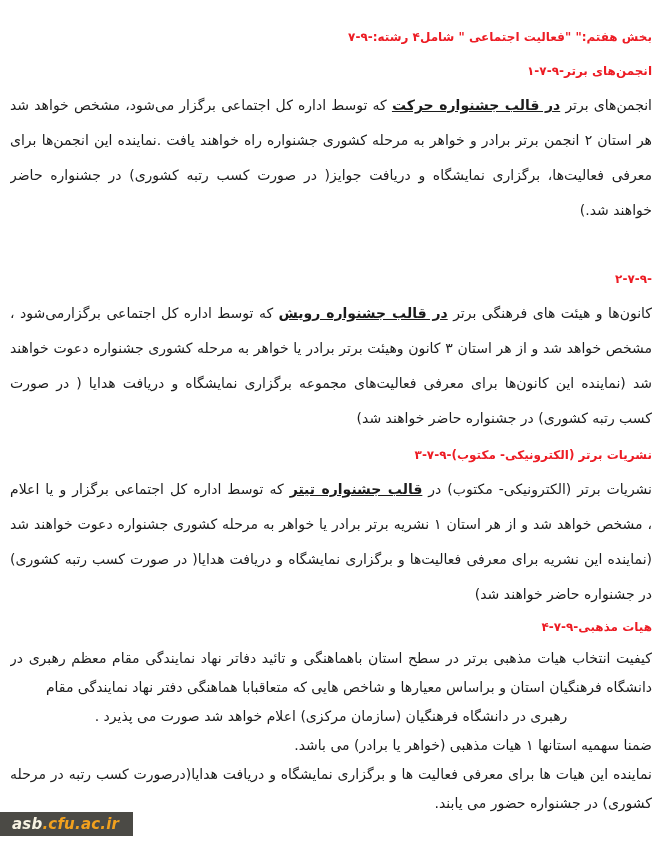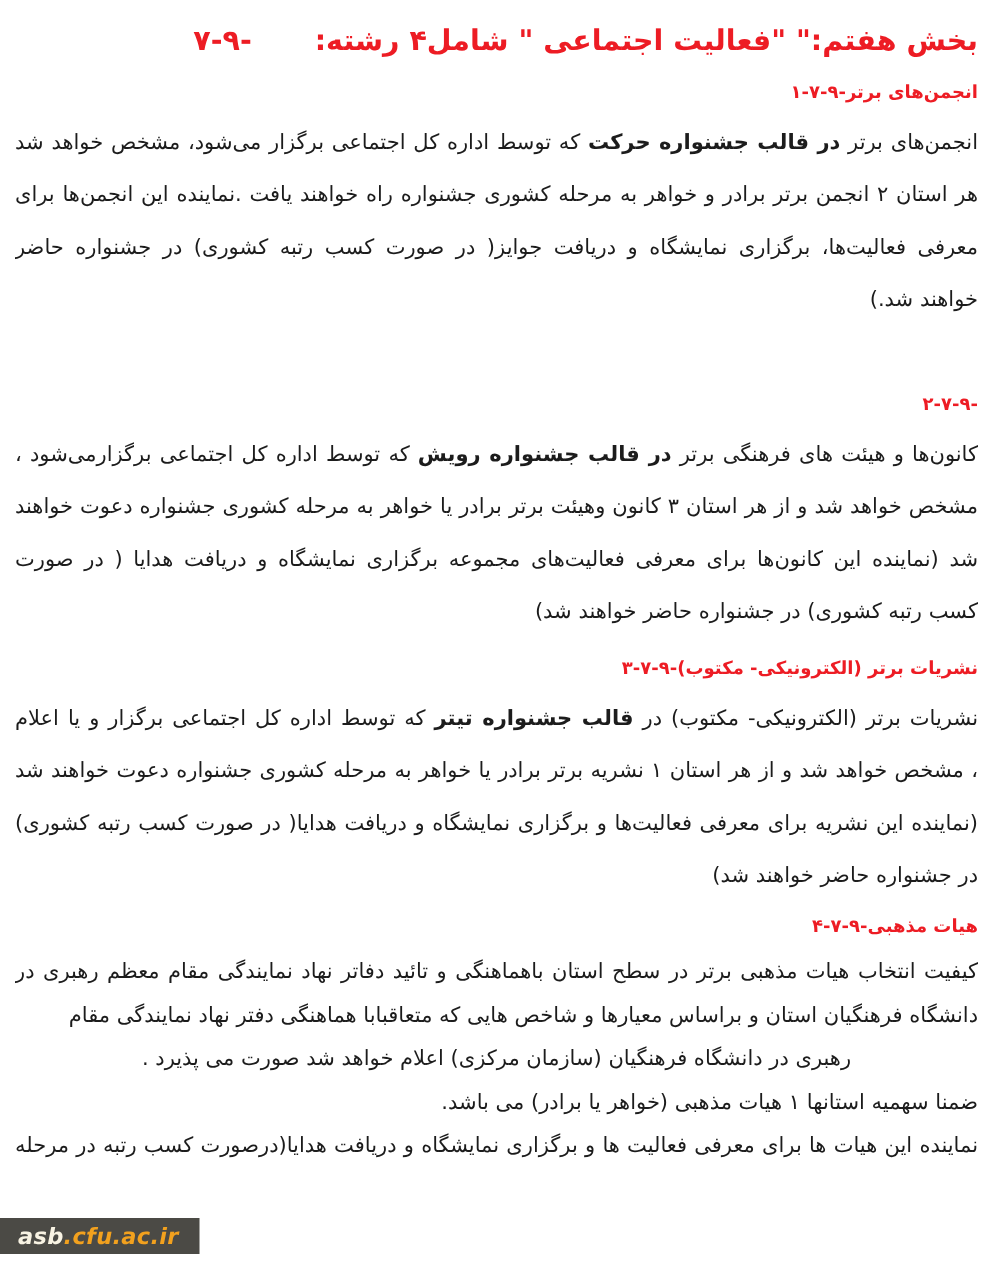--- a/index.html
+++ b/index.html
@@ -9,31 +9,31 @@
   }
   .doc{padding:10px 10px 0 10px;direction:rtl;}
   
   .heading{
     display:flex;justify-content:flex-end;direction:ltr;
     color:var(--red,#ed1c24);font-weight:bold;font-size:12px;
     margin:10px 0 6px;line-height:22px;white-space:nowrap;
   }
   .heading .hnum{direction:ltr;unicode-bidi:bidi-override;}
   .heading .htxt{direction:rtl;}
-  .title{font-size:19px;margin:4px 0 8px;line-height:26px;gap:42px;}
+  .title{font-size:12px;margin:14px 0 8px;line-height:26px;}
   .hsec4{margin-top:8px;}
   .hsec5{margin-top:4px;}
   .bline{
     direction:rtl;text-align:justify;text-align-last:justify;
     font-size:14px;color:#1c1c1c;line-height:35px;height:35px;overflow:hidden;
   }
   .bline.last{text-align:right;text-align-last:right;}
   .bline.center{text-align:center;text-align-last:center;}
   .bline.tight{line-height:29px;height:29px;text-align:right;}
-  .b{font-weight:bold;}
+  .b{font-weight:bold;text-decoration:underline;}
   .watermark{
     position:absolute;left:0;top:812px;height:24px;display:flex;align-items:center;
     background:#4b4a45;padding:0 14px 0 12px;
     font-style:italic;font-weight:bold;font-size:15px;letter-spacing:0.2px;
   }
   .wm-prefix{color:#f8f3e3;}
   .wm-domain{color:#f2a11e;}
 </style>
 </head>
 <body>
@@ -69,18 +69,19 @@
     <div class="bline last"><span>در جشنواره حاضر خواهند شد)</span></div>
     <div class="heading hsec5">
       <span class="hnum">۴-۷-۹-</span>
       <span class="htxt" dir="rtl">هیات مذهبی</span>
     </div>
     <div class="bline tight"><span>کیفیت انتخاب هیات مذهبی برتر در سطح استان باهماهنگی و تائید دفاتر نهاد نمایندگی مقام معظم رهبری در</span></div>
     <div class="bline tight"><span>دانشگاه فرهنگیان استان و براساس معیارها و شاخص هایی که متعاقبابا هماهنگی دفتر نهاد نمایندگی مقام معظم</span></div>
     <div class="bline center tight"><span>رهبری در دانشگاه فرهنگیان (سازمان مرکزی) اعلام خواهد شد صورت می پذیرد .</span></div>
     <div class="bline last tight"><span>ضمنا سهمیه استانها ۱ هیات مذهبی (خواهر یا برادر) می باشد.</span></div>
     <div class="bline tight"><span>نماینده این هیات ها برای معرفی فعالیت ها و برگزاری نمایشگاه و دریافت هدایا(درصورت کسب رتبه در مرحله</span></div>
+    <div class="bline last tight"><span>کشوری) در جشنواره حضور می یابند.</span></div>
   </div>
 
 <div class="watermark">
   <span class="wm-prefix">asb</span>
     <span class="wm-domain">.cfu.ac.ir</span>
 </div>
 
 </body></html>

